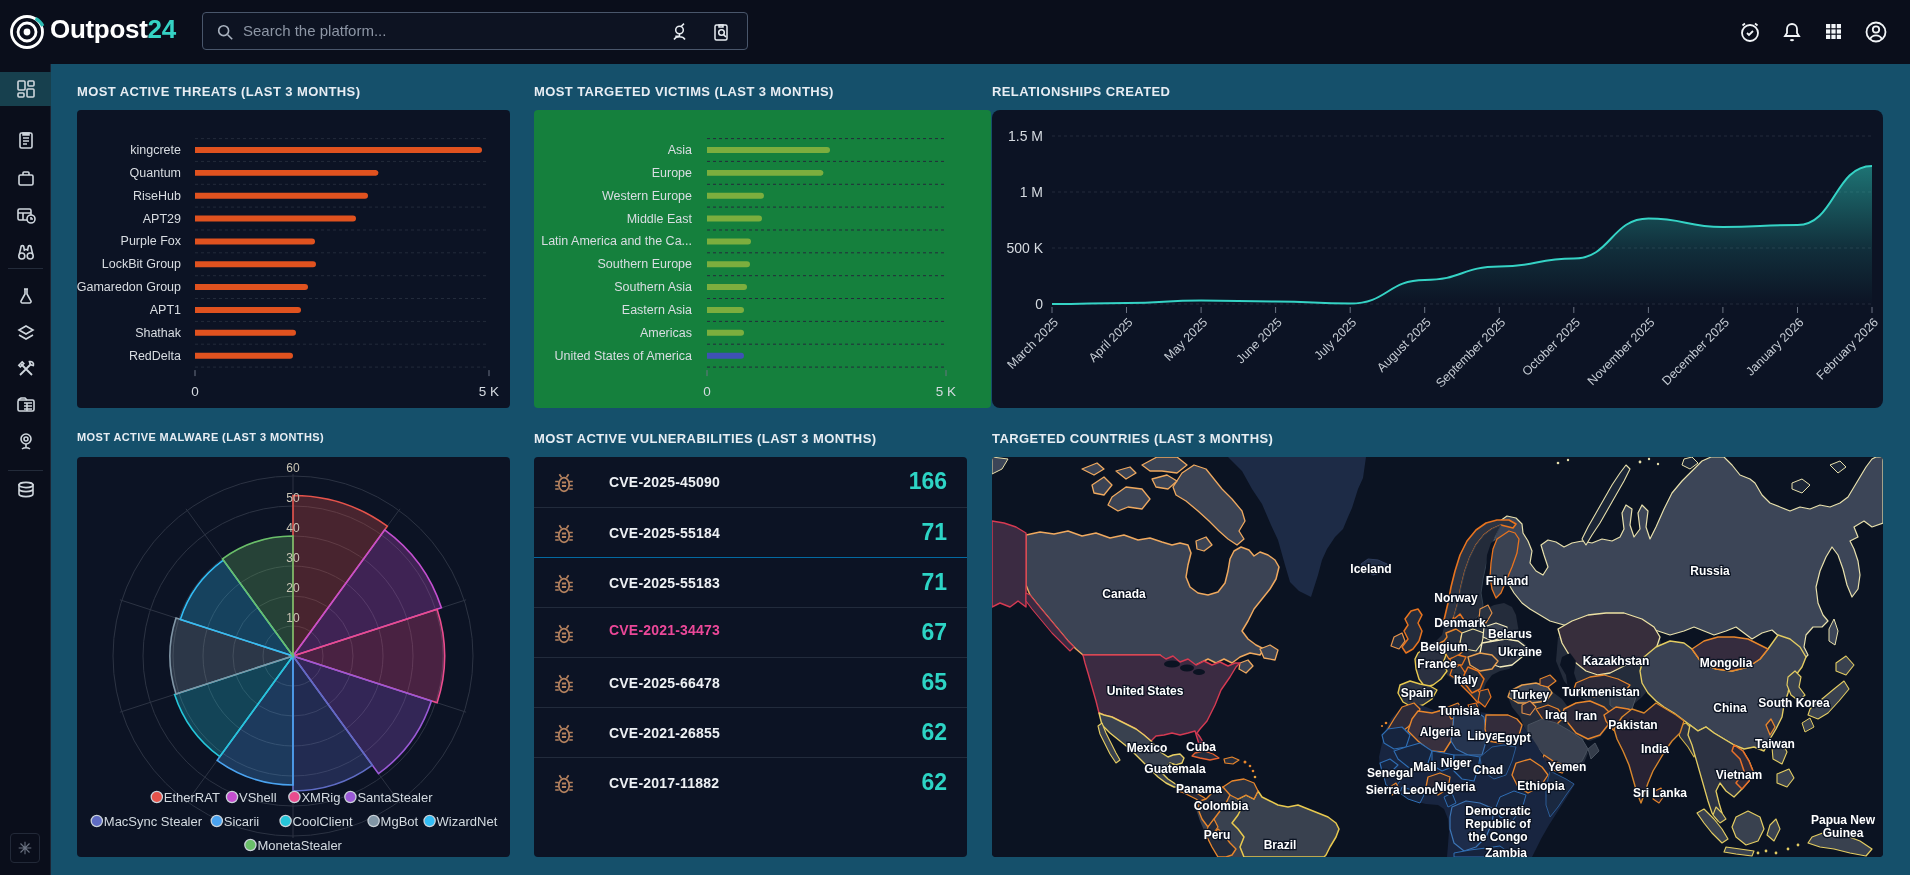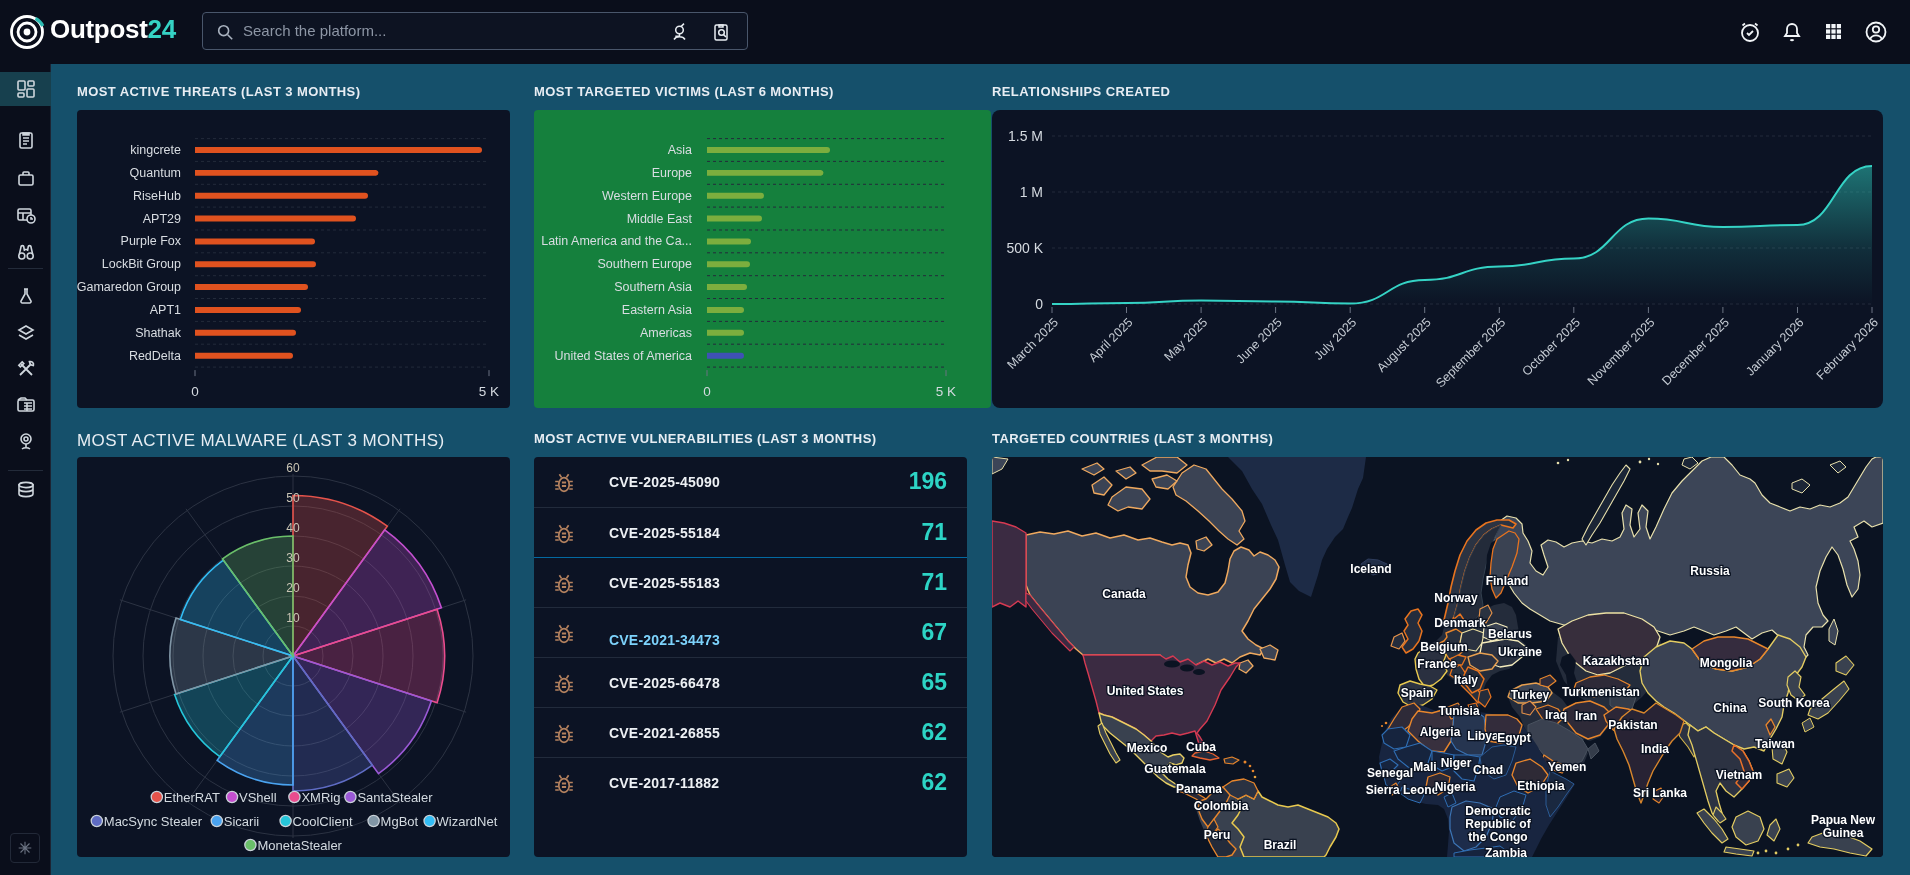--- a/index.html
+++ b/index.html
@@ -170,21 +170,21 @@
       <path d="M118,197.0 L221,197.0 A3,3 0 0 1 221,203.0 L118,203.0 Z" fill="#e0521f"></path>
       <text x="104" y="226.8" text-anchor="end" font-size="12.5" fill="#d9dde2">Shathak</text>
       <path d="M118,219.8 L216,219.8 A3,3 0 0 1 216,225.8 L118,225.8 Z" fill="#e0521f"></path>
       <text x="104" y="249.7" text-anchor="end" font-size="12.5" fill="#d9dde2">RedDelta</text>
       <path d="M118,242.7 L213,242.7 A3,3 0 0 1 213,248.7 L118,248.7 Z" fill="#e0521f"></path>
       <line x1="118" y1="260.1" x2="118" y2="266.1" stroke="#6b7383" stroke-width="1"></line>
       <line x1="412" y1="260.1" x2="412" y2="266.1" stroke="#6b7383" stroke-width="1"></line>
       <text x="118" y="286.1" text-anchor="middle" font-size="13.5" fill="#d5dae0">0</text>
       <text x="412" y="286.1" text-anchor="middle" font-size="13.5" fill="#d5dae0">5 K</text>
     </svg></div>
-<div style="position:absolute;left:534px;top:84px;font-size:13px;font-weight:bold;color:#e7edf3;letter-spacing:.4px">MOST TARGETED VICTIMS (LAST 6 MONTHS)</div>
+<div style="position:absolute;left:534px;top:84px;font-size:13px;font-weight:bold;color:#e7edf3;letter-spacing:.4px">MOST TARGETED VICTIMS (LAST 3 MONTHS)</div>
 <div style="position:absolute;left:534px;top:110px;width:457px;height:298px;background:#15803d;border-radius:4px;overflow:hidden"><svg width="433" height="298" viewBox="0 0 433 298" style="">
       <line x1="173" y1="28.6" x2="412" y2="28.6" stroke="#232b3b" stroke-width="1" stroke-dasharray="3 3"></line>
       <line x1="173" y1="51.4" x2="412" y2="51.4" stroke="#232b3b" stroke-width="1" stroke-dasharray="3 3"></line>
       <line x1="173" y1="74.3" x2="412" y2="74.3" stroke="#232b3b" stroke-width="1" stroke-dasharray="3 3"></line>
       <line x1="173" y1="97.1" x2="412" y2="97.1" stroke="#232b3b" stroke-width="1" stroke-dasharray="3 3"></line>
       <line x1="173" y1="120.0" x2="412" y2="120.0" stroke="#232b3b" stroke-width="1" stroke-dasharray="3 3"></line>
       <line x1="173" y1="142.8" x2="412" y2="142.8" stroke="#232b3b" stroke-width="1" stroke-dasharray="3 3"></line>
       <line x1="173" y1="165.7" x2="412" y2="165.7" stroke="#232b3b" stroke-width="1" stroke-dasharray="3 3"></line>
       <line x1="173" y1="188.5" x2="412" y2="188.5" stroke="#232b3b" stroke-width="1" stroke-dasharray="3 3"></line>
       <line x1="173" y1="211.4" x2="412" y2="211.4" stroke="#232b3b" stroke-width="1" stroke-dasharray="3 3"></line>
@@ -252,21 +252,21 @@
       <text x="588.8" y="213" text-anchor="end" font-size="12.5" fill="#c6ccd4" transform="rotate(-45 588.8 213)">October 2025</text>
       <line x1="656.4" y1="197" x2="656.4" y2="203" stroke="#6b7383" stroke-width="1"></line>
       <text x="663.4" y="213" text-anchor="end" font-size="12.5" fill="#c6ccd4" transform="rotate(-45 663.4 213)">November 2025</text>
       <line x1="730.9" y1="197" x2="730.9" y2="203" stroke="#6b7383" stroke-width="1"></line>
       <text x="737.9" y="213" text-anchor="end" font-size="12.5" fill="#c6ccd4" transform="rotate(-45 737.9 213)">December 2025</text>
       <line x1="805.5" y1="197" x2="805.5" y2="203" stroke="#6b7383" stroke-width="1"></line>
       <text x="812.5" y="213" text-anchor="end" font-size="12.5" fill="#c6ccd4" transform="rotate(-45 812.5 213)">January 2026</text>
       <line x1="880.0" y1="197" x2="880.0" y2="203" stroke="#6b7383" stroke-width="1"></line>
       <text x="887.0" y="213" text-anchor="end" font-size="12.5" fill="#c6ccd4" transform="rotate(-45 887.0 213)">February 2026</text>
     </svg></div>
-<div style="position:absolute;left:77px;top:431px;font-size:17px;font-weight:normal;color:#e7edf3;letter-spacing:.4px">MOST ACTIVE MALWARE (LAST 3 MONTHS)</div>
+<div style="position:absolute;left:77px;top:431px;font-size:11px;font-weight:bold;color:#e7edf3;letter-spacing:.4px">MOST ACTIVE MALWARE (LAST 3 MONTHS)</div>
 <div style="position:absolute;left:77px;top:457px;width:433px;height:400px;background:#0c1324;border-radius:4px;overflow:hidden"><svg width="433" height="400" viewBox="0 0 433 400" style="">
       <circle cx="216.0" cy="199.0" r="30.0" fill="none" stroke="#2c3343" stroke-width="1"></circle>
       <circle cx="216.0" cy="199.0" r="60.0" fill="none" stroke="#2c3343" stroke-width="1"></circle>
       <circle cx="216.0" cy="199.0" r="90.0" fill="none" stroke="#2c3343" stroke-width="1"></circle>
       <circle cx="216.0" cy="199.0" r="120.0" fill="none" stroke="#2c3343" stroke-width="1"></circle>
       <circle cx="216.0" cy="199.0" r="150.0" fill="none" stroke="#2c3343" stroke-width="1"></circle>
       <circle cx="216.0" cy="199.0" r="180.0" fill="none" stroke="#2c3343" stroke-width="1"></circle>
       <line x1="216.0" y1="199.0" x2="216.0" y2="17.0" stroke="#2c3343" stroke-width="1"></line>
       <line x1="216.0" y1="199.0" x2="323.0" y2="51.8" stroke="#2c3343" stroke-width="1"></line>
       <line x1="216.0" y1="199.0" x2="389.1" y2="142.8" stroke="#2c3343" stroke-width="1"></line>
@@ -319,21 +319,21 @@
     <div style="position:relative;height:50px;">
       <svg width="30" height="30" viewBox="-15 -15 30 30" style="position:absolute;left:15px;top:10px">
         <g transform="translate(0,1)" stroke="#b5825f" stroke-width="1.7" fill="none">
           <ellipse cx="0" cy="1.5" rx="5.2" ry="6.8"></ellipse>
           <path d="M-5.2,-1.5 h-3.6 M-5.2,2.5 h-3.6 M-5.2,6 h-3.6 M5.2,-1.5 h3.6 M5.2,2.5 h3.6 M5.2,6 h3.6"></path>
           <path d="M-2.5,-5.6 L-4.6,-8.8 M2.5,-5.6 L4.6,-8.8"></path>
           <path d="M-2.1,-0.5 h4.2 M-2.1,3 h4.2" stroke-width="2.1"></path>
         </g>
       </svg>
       <div style="position:absolute;left:75px;top:17px;font-size:14px;font-weight:bold;color:#eef1f5;letter-spacing:.2px">CVE-2025-45090</div>
-      <div style="position:absolute;right:20px;top:11px;font-size:23px;font-weight:bold;color:#2dd4c5">196</div>
+      <div style="position:absolute;right:20px;top:11px;font-size:23px;font-weight:bold;color:#2dd4c5">166</div>
     </div>
     <div style="position:relative;height:50px;border-top:1px solid #222b3c;">
       <svg width="30" height="30" viewBox="-15 -15 30 30" style="position:absolute;left:15px;top:10px">
         <g transform="translate(0,1)" stroke="#b5825f" stroke-width="1.7" fill="none">
           <ellipse cx="0" cy="1.5" rx="5.2" ry="6.8"></ellipse>
           <path d="M-5.2,-1.5 h-3.6 M-5.2,2.5 h-3.6 M-5.2,6 h-3.6 M5.2,-1.5 h3.6 M5.2,2.5 h3.6 M5.2,6 h3.6"></path>
           <path d="M-2.5,-5.6 L-4.6,-8.8 M2.5,-5.6 L4.6,-8.8"></path>
           <path d="M-2.1,-0.5 h4.2 M-2.1,3 h4.2" stroke-width="2.1"></path>
         </g>
       </svg>
@@ -354,21 +354,21 @@
     </div>
     <div style="position:relative;height:50px;border-top:1px solid #222b3c;">
       <svg width="30" height="30" viewBox="-15 -15 30 30" style="position:absolute;left:15px;top:10px">
         <g transform="translate(0,1)" stroke="#b5825f" stroke-width="1.7" fill="none">
           <ellipse cx="0" cy="1.5" rx="5.2" ry="6.8"></ellipse>
           <path d="M-5.2,-1.5 h-3.6 M-5.2,2.5 h-3.6 M-5.2,6 h-3.6 M5.2,-1.5 h3.6 M5.2,2.5 h3.6 M5.2,6 h3.6"></path>
           <path d="M-2.5,-5.6 L-4.6,-8.8 M2.5,-5.6 L4.6,-8.8"></path>
           <path d="M-2.1,-0.5 h4.2 M-2.1,3 h4.2" stroke-width="2.1"></path>
         </g>
       </svg>
-      <div style="position:absolute;left:75px;top:24px;font-size:14px;font-weight:bold;color:#7dd3fc;letter-spacing:.2px">CVE-2021-34473</div>
+      <div style="position:absolute;left:75px;top:14px;font-size:14px;font-weight:bold;color:#ec4899;letter-spacing:.2px">CVE-2021-34473</div>
       <div style="position:absolute;right:20px;top:11px;font-size:23px;font-weight:bold;color:#2dd4c5">67</div>
     </div>
     <div style="position:relative;height:50px;border-top:1px solid #222b3c;">
       <svg width="30" height="30" viewBox="-15 -15 30 30" style="position:absolute;left:15px;top:10px">
         <g transform="translate(0,1)" stroke="#b5825f" stroke-width="1.7" fill="none">
           <ellipse cx="0" cy="1.5" rx="5.2" ry="6.8"></ellipse>
           <path d="M-5.2,-1.5 h-3.6 M-5.2,2.5 h-3.6 M-5.2,6 h-3.6 M5.2,-1.5 h3.6 M5.2,2.5 h3.6 M5.2,6 h3.6"></path>
           <path d="M-2.5,-5.6 L-4.6,-8.8 M2.5,-5.6 L4.6,-8.8"></path>
           <path d="M-2.1,-0.5 h4.2 M-2.1,3 h4.2" stroke-width="2.1"></path>
         </g>

